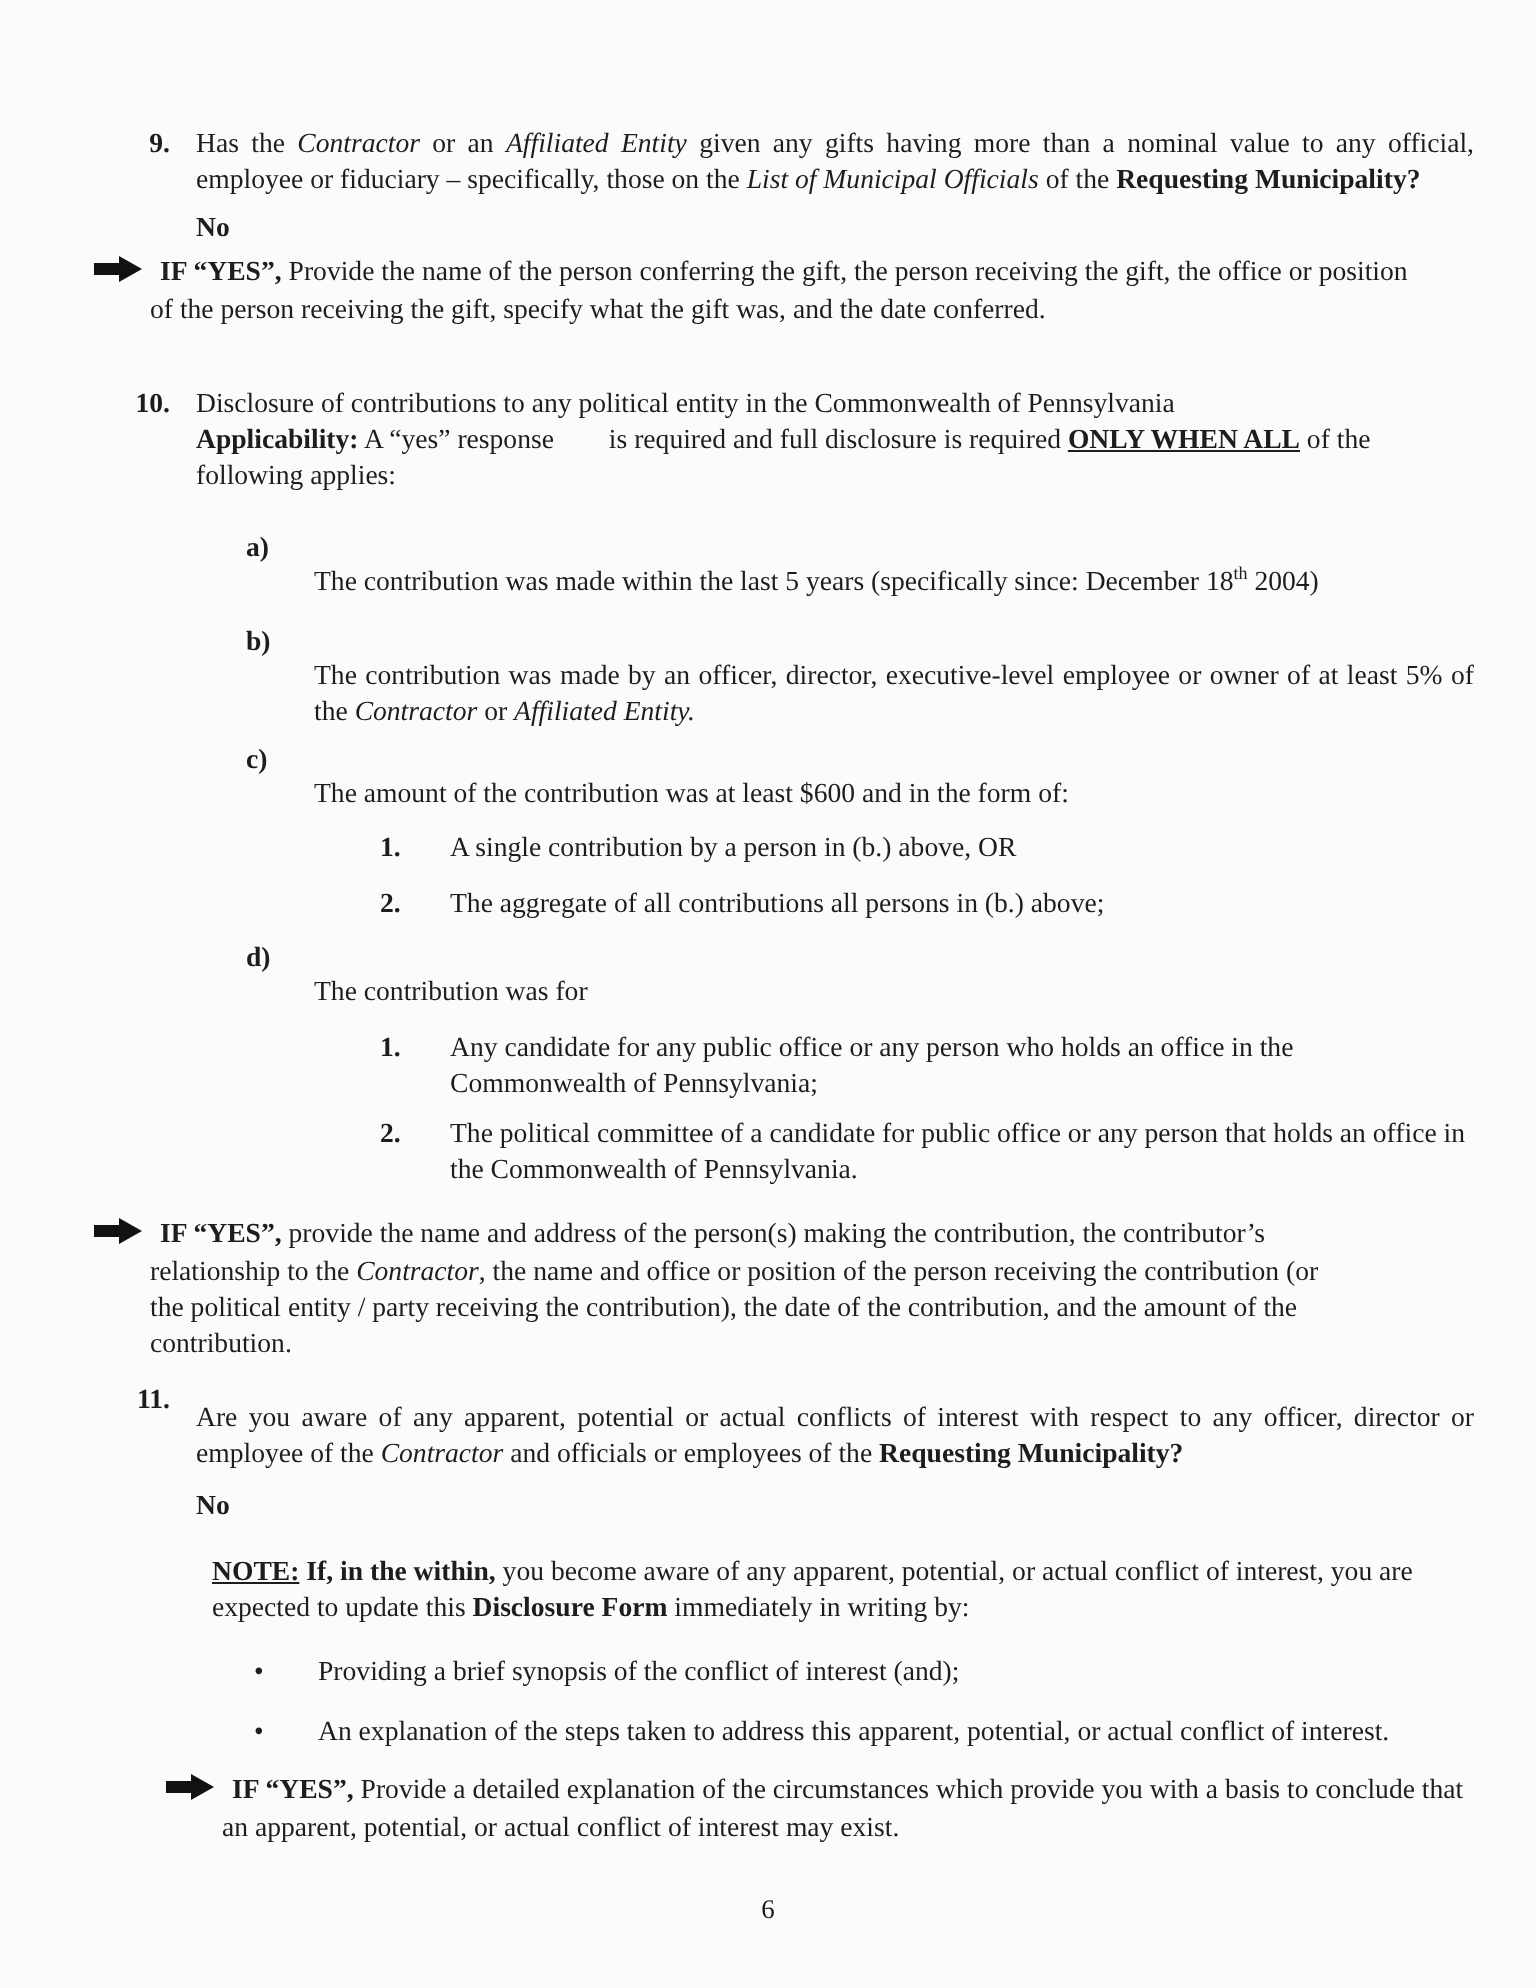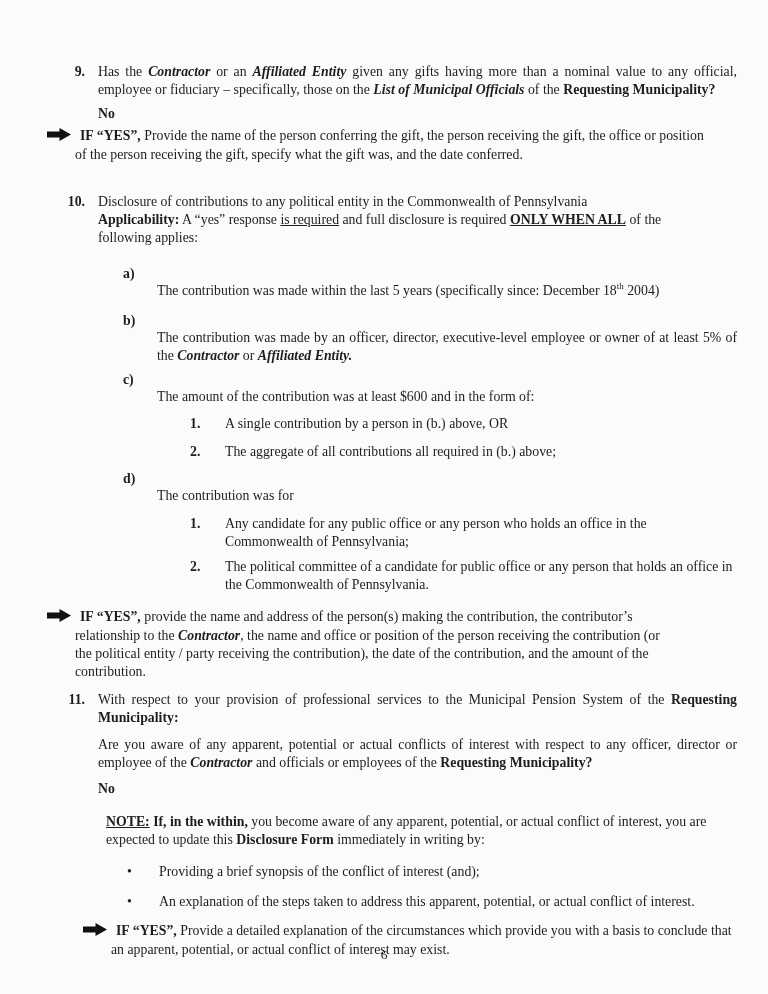--- a/index.html
+++ b/index.html
@@ -14,22 +14,22 @@
     box-sizing:border-box;
     background:#fbfbf9;
     color:#1d1d1f;
     padding:63px 31px 0 57px;
     font-size:13.8px;
     line-height:18px;
     overflow:hidden;
   }
   p{margin:0;padding:0;}
   .b{font-weight:bold;}
-  .bi{font-weight:bold;font-style:italic;}
-  .u{text-decoration:underline;}
+  .bi{font-weight:normal;font-style:italic;}
+  .u{margin-left:24px;}
   .bu{font-weight:bold;text-decoration:underline;}
   sup{font-size:9px;line-height:0;}
   .section{display:flex;align-items:flex-start;}
   .qnum{flex:0 0 41px;box-sizing:border-box;text-align:right;padding-right:13px;font-weight:bold;}
   .qbody{flex:1;min-width:0;}
   .just{text-align:justify;}
   .answer{font-weight:bold;margin-top:6px;}
   .sub{display:flex;align-items:flex-start;margin-left:25px;}
   .sub .slabel{flex:0 0 34px;font-weight:bold;}
   .sub .stext{flex:1;max-width:580px;margin-top:17px;}
@@ -89,21 +89,21 @@
         <span class="stext">The amount of the contribution was at least $600 and in the form of:</span>
       </div>
 
       <div class="nested mt9">
         <span class="slabel">1.</span>
         <span class="stext">A single contribution by a person in (b.) above, OR</span>
       </div>
 
       <div class="nested mt10">
         <span class="slabel">2.</span>
-        <span class="stext">The aggregate of all contributions all required in (b.) above;</span>
+        <span class="stext">The aggregate of all contributions all persons in (b.) above;</span>
       </div>
 
       <div class="sub mt9">
         <span class="slabel">d)</span>
         <span class="stext">The contribution was for</span>
       </div>
 
       <div class="nested mt10">
         <span class="slabel">1.</span>
         <span class="stext">Any candidate for any public office or any person who holds an office in the Commonwealth of Pennsylvania;</span>
@@ -117,21 +117,20 @@
     </div>
   </div>
 
   <p class="ifyes ifyes-2"><span class="arrow"><svg width="24" height="13" viewBox="0 0 24 13">
           <path d="M0 3.5 H12.5 V0 L24 6.5 L12.5 13 V9.5 H0 Z" fill="#111"></path>
         </svg></span><span class="b">IF “YES”,</span><span> provide the name and address of the person(s) making the contribution, the contributor’s relationship to the </span><span class="bi">Contractor</span><span>, the name and office or position of the person receiving the contribution (or the political entity / party receiving the contribution), the date of the contribution, and the amount of the contribution.</span></p>
 
   <div class="section mt10">
     <div class="qnum">11.</div>
     <div class="qbody">
-      <p class="just"><span>With respect to your provision of professional services to the Municipal Pension System of the </span><span class="b">Requesting Municipality:</span></p>
 
       <p class="just mt9"><span>Are you aware of any apparent, potential or actual conflicts of interest with respect to any officer, director or employee of the </span><span class="bi">Contractor</span><span> and officials or employees of the </span><span class="b">Requesting Municipality?</span></p>
 
       <p class="answer mt8">No</p>
 
       <p class="note"><span class="bu">NOTE:</span><span class="b"> If, in the within,</span><span> you become aware of any apparent, potential, or actual conflict of interest, you are expected to update this </span><span class="b">Disclosure Form</span><span> immediately in writing by:</span></p>
 
       <div class="bullet-row mt14">
         <span class="bchar">•</span>
         <span class="btext">Providing a brief synopsis of the conflict of interest (and);</span>

